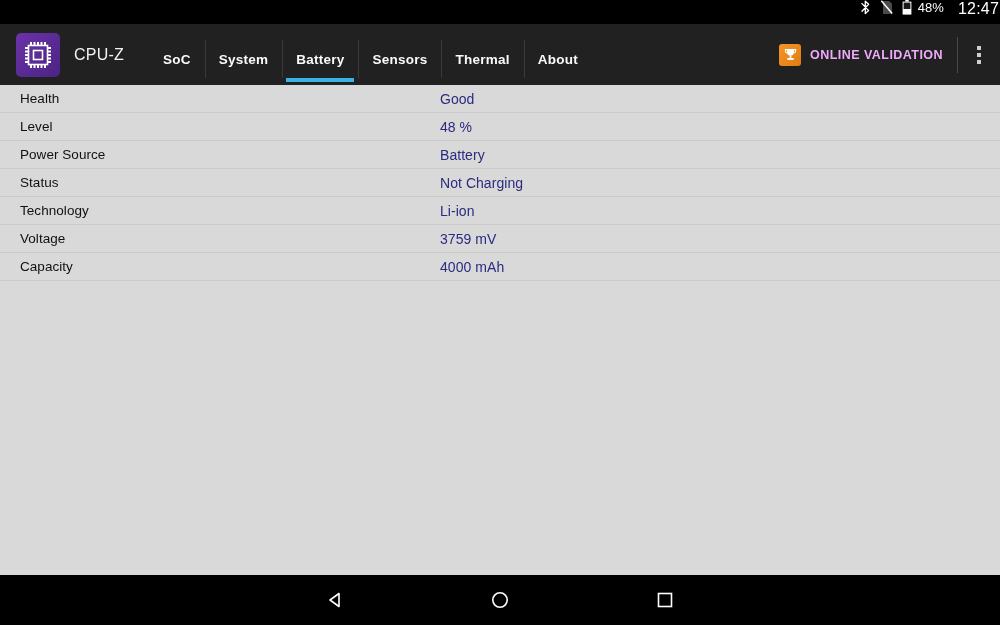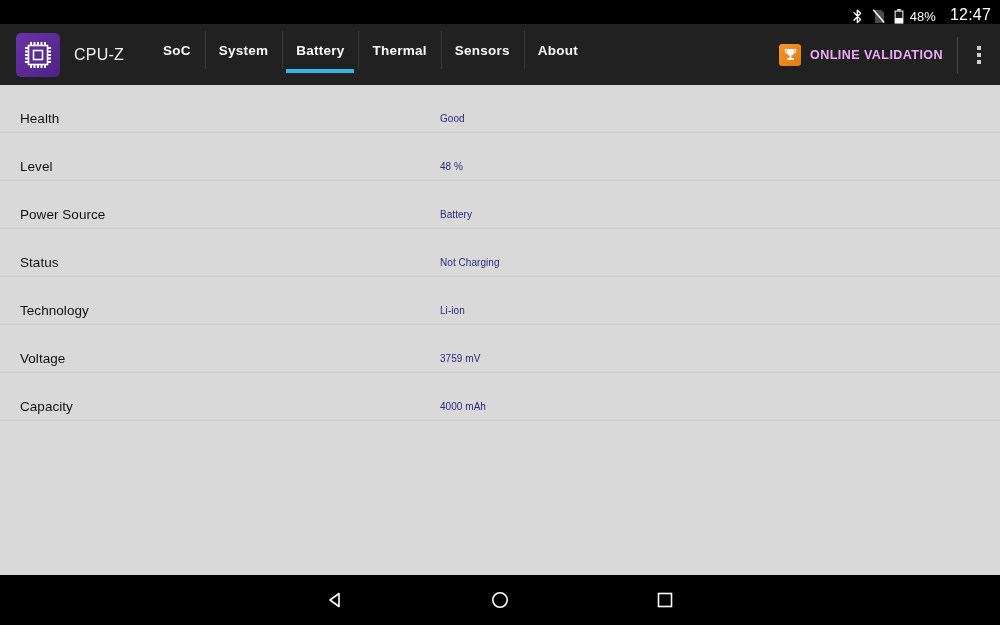--- a/index.html
+++ b/index.html
@@ -22,23 +22,23 @@
     overflow: hidden;
   }
 
   
   #status-bar {
     position: absolute;
     left: 0; top: 0;
     width: 1000px; height: 24px;
     background: #000000;
     display: flex;
-    align-items: flex-end;
+    align-items: flex-start;
     justify-content: flex-end;
-    padding-right: 9px;
+    padding-right: 1px;
     box-sizing: border-box;
   }
   .sb-icon {
     display: inline-flex;
     align-items: center;
     justify-content: center;
     margin-left: 9px;
   }
   #status-battery-pct {
     color: #ffffff;
@@ -76,21 +76,21 @@
   }
   #app-title {
     color: #f2f2f2;
     font-size: 16px;
     margin-left: 14px;
     letter-spacing: 0.2px;
     flex: 0 0 auto;
   }
   #tab-bar {
     display: flex;
-    align-items: flex-start;
+    align-items: flex-end;
     height: 70px;
     margin-left: 25px;
     flex: 0 0 auto;
   }
   .tab {
     position: relative;
     display: flex;
     align-items: center;
     justify-content: center;
     height: 61px;
@@ -176,34 +176,33 @@
     bottom: 50px;
     background: #d9d9d9;
   }
   .info-row {
     position: relative;
     height: 28px;
     display: flex;
     align-items: center;
     border-bottom: 1px solid #cbcbcb;
     box-sizing: border-box;
-    margin-top: 20px;
   }
   .info-label {
     position: absolute;
     left: 20px;
     color: #111111;
     font-size: 13.5px;
     letter-spacing: 0.05px;
   }
   .info-value {
     position: absolute;
     left: 440px;
     color: #2b2b80;
-    font-size: 10px;
+    font-size: 14px;
     letter-spacing: 0.05px;
   }
 
   
   #nav-bar {
     position: absolute;
     left: 0; bottom: 0;
     width: 1000px; height: 50px;
     background: #000000;
     display: flex;
@@ -290,24 +289,24 @@
         <span class="tab-label">SoC</span>
       </div>
       <div class="tab">
         <span class="tab-label">System</span>
       </div>
       <div class="tab active">
         <span class="tab-label">Battery</span>
         <span class="tab-underline"></span>
       </div>
       <div class="tab">
+        <span class="tab-label">Sensors</span>
+      </div>
+      <div class="tab">
         <span class="tab-label">Thermal</span>
-      </div>
-      <div class="tab">
-        <span class="tab-label">Sensors</span>
       </div>
       <div class="tab">
         <span class="tab-label">About</span>
       </div>
     </div>
 
     <div id="app-bar-right">
       <div id="validation-button">
         <span id="validation-icon">
           <svg width="15" height="15" viewBox="0 0 15 15">

